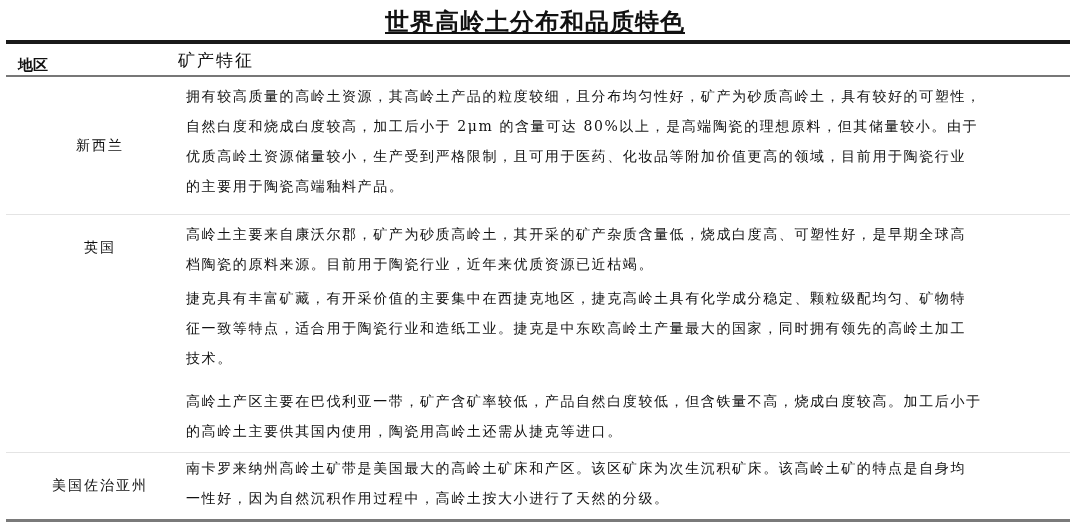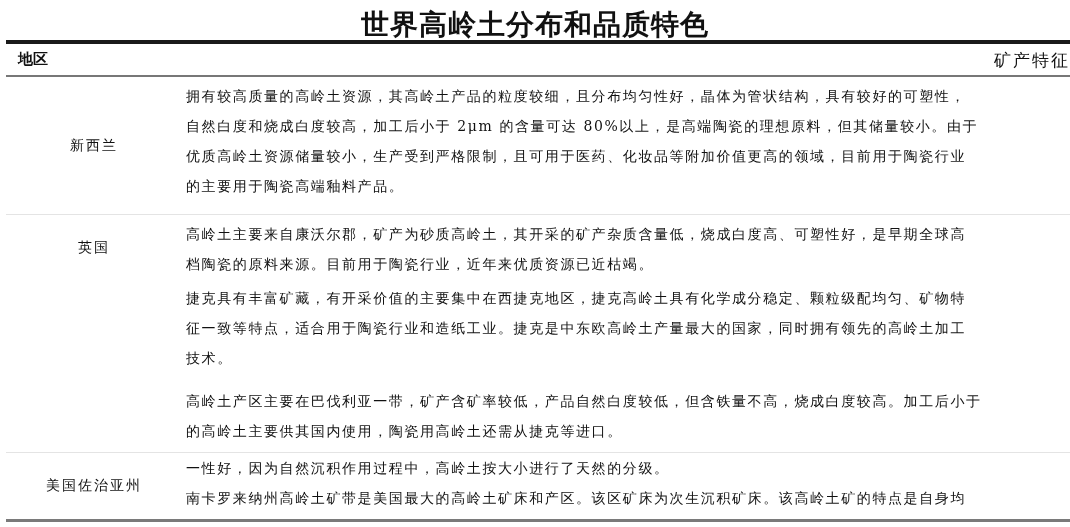--- a/index.html
+++ b/index.html
@@ -4,48 +4,49 @@
   <style>
     html, body { margin: 0; padding: 0; background: #ffffff; }
     body {
       width: 1070px; height: 527px; overflow: hidden;
       font-family: "DejaVu Serif", "Liberation Serif", serif;
       color: #111;
       position: relative;
     }
     .title {
       position: absolute; left: 0; top: 6px; width: 1070px;
-      text-align: center; font-size: 28px; font-weight: bold;
+      text-align: center; font-size: 24px; font-weight: bold;
       font-family: "DejaVu Sans", "Liberation Sans", sans-serif;
       letter-spacing: 1px;
+      text-decoration: underline;
     }
     .rule-top {
       position: absolute; left: 6px; top: 40px; width: 1064px; height: 4px;
       background: #1a1a1a;
     }
     .header {
       position: absolute; left: 6px; top: 44px; width: 1064px; height: 31px;
       border-bottom: 2px solid #777;
     }
     .header .col1 {
-      position: absolute; left: 12px; top: 6px; font-size: 15px; font-weight: bold;
+      position: absolute; left: 12px; top: 12px; font-size: 15px; font-weight: bold;
       font-family: "DejaVu Sans", "Liberation Sans", sans-serif;
     }
     .header .col2 {
-      position: absolute; left: 172px; right: 0; top: 5px; text-align: right;
+      position: absolute; left: 172px; right: 0; top: 5px; text-align: left;
       font-size: 17px;
       font-family: "DejaVu Sans", "Liberation Sans", sans-serif;
       letter-spacing: 2px;
     }
     .row {
       position: absolute; left: 6px; width: 1064px;
     }
     .row.divider { border-bottom: 1px solid #e4e4e4; }
     .row .region {
-      position: absolute; left: 2px; width: 172px; top: 0; bottom: 0;
+      position: absolute; left: 8px; width: 172px; top: 0; bottom: 0;
       display: flex; align-items: center; justify-content: center;
       font-size: 14px; letter-spacing: 2px;
     }
     .row .desc {
       position: absolute; left: 180px; right: 4px; top: 4px;
       font-size: 14px; line-height: 30px; letter-spacing: 1.6px;
       text-align: justify;
     }
     .rule-bottom {
       position: absolute; left: 6px; top: 519px; width: 1064px; height: 3px;
@@ -59,21 +60,21 @@
 <div class="rule-top"></div>
 
 <div class="header">
   <div class="col1">地区</div>
   <div class="col2">矿产特征</div>
 </div>
 
 <div class="row divider" style="top:77px; height:137px;">
   <div class="region">新西兰</div>
   <div class="desc">
-    <div>拥有较高质量的高岭土资源，其高岭土产品的粒度较细，且分布均匀性好，晶体为管状结构，具有较好的可塑性，</div>
+    <div>拥有较高质量的高岭土资源，其高岭土产品的粒度较细，且分布均匀性好，矿产为砂质高岭土，具有较好的可塑性，</div>
     <div>自然白度和烧成白度较高，加工后小于 2μm 的含量可达 80%以上，是高端陶瓷的理想原料，但其储量较小。由于</div>
     <div>优质高岭土资源储量较小，生产受到严格限制，且可用于医药、化妆品等附加价值更高的领域，目前用于陶瓷行业</div>
     <div>的主要用于陶瓷高端釉料产品。</div>
   </div>
 </div>
 
 <div class="row" style="top:215px; height:66px;">
   <div class="region">英国</div>
   <div class="desc">
     <div>高岭土主要来自康沃尔郡，矿产为砂质高岭土，其开采的矿产杂质含量低，烧成白度高、可塑性好，是早期全球高</div>
@@ -92,18 +93,18 @@
 <div class="row divider" style="top:388px; height:64px;">
   <div class="desc" style="top:-2px;">
     <div>高岭土产区主要在巴伐利亚一带，矿产含矿率较低，产品自然白度较低，但含铁量不高，烧成白度较高。加工后小于</div>
     <div>的高岭土主要供其国内使用，陶瓷用高岭土还需从捷克等进口。</div>
   </div>
 </div>
 
 <div class="row" style="top:453px; height:66px;">
   <div class="region">美国佐治亚州</div>
   <div class="desc" style="top:0px;">
+    <div>南卡罗来纳州高岭土矿带是美国最大的高岭土矿床和产区。该区矿床为次生沉积矿床。该高岭土矿的特点是自身均</div>
     <div>一性好，因为自然沉积作用过程中，高岭土按大小进行了天然的分级。</div>
-    <div>南卡罗来纳州高岭土矿带是美国最大的高岭土矿床和产区。该区矿床为次生沉积矿床。该高岭土矿的特点是自身均</div>
   </div>
 </div>
 
 <div class="rule-bottom"></div>
 
 </body></html>

